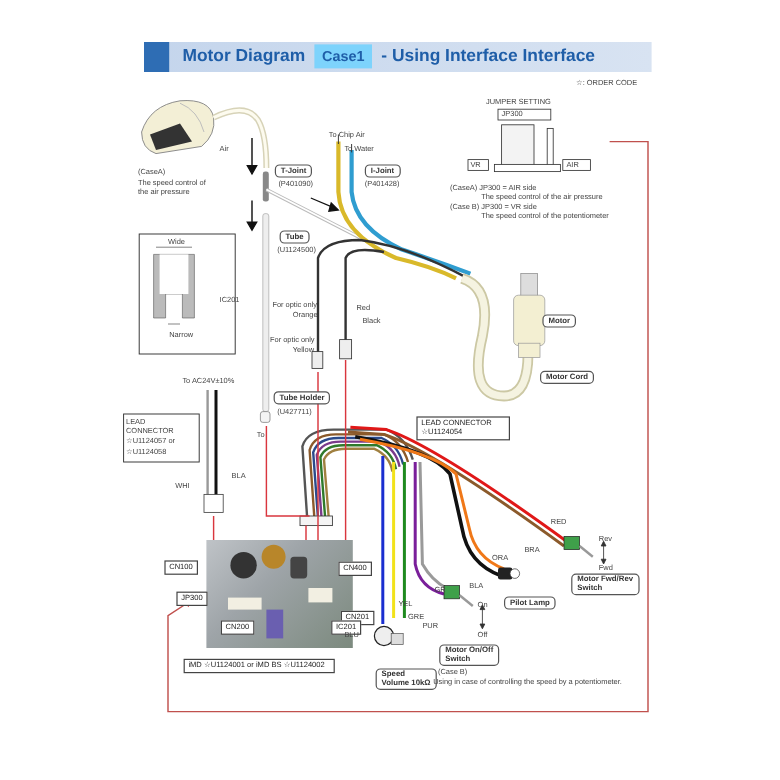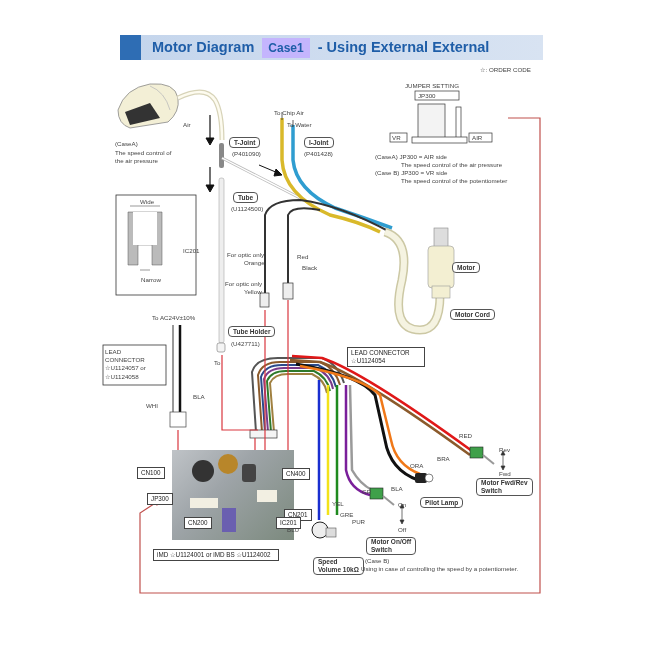--- a/index.html
+++ b/index.html
@@ -1,36 +1,36 @@
 <!DOCTYPE html>
 <html><head>
 <meta charset="utf-8">
 <style>
   html, body { margin: 0; padding: 0; background: #ffffff; }
   body { width: 650px; height: 650px; position: relative; overflow: hidden; font-family: "Liberation Sans", sans-serif; color: #333; }
   .abs { position: absolute; }
   .title-bar { left: 120px; top: 35px; width: 423px; height: 25px; background: linear-gradient(to right, #c4d5ec, #d8e3f2); }
   .title-accent { left: 120px; top: 35px; width: 21px; height: 25px; background: #2e6db4; }
   .title-text { left: 152px; top: 37px; font-size: 14.5px; font-weight: bold; color: #1f5ea8; white-space: nowrap; line-height: 20px; }
-  .title-case { display: inline-block; background: #c4b5fd; padding: 0 6px; margin: 0 4px; font-size: 12px; color: #1f5ea8; }
+  .title-case { display: inline-block; background: #7dd3fc; padding: 0 6px; margin: 0 4px; font-size: 12px; color: #1f5ea8; }
   .small { font-size: 6.2px; color: #444; white-space: nowrap; line-height: 8px; }
   .label-pill { font-size: 6.5px; font-weight: bold; color: #333; border: 1px solid #555; border-radius: 4px; padding: 0 4px; background: #fff; white-space: nowrap; line-height: 9px; }
   .box-label { font-size: 6.3px; color: #222; border: 1px solid #444; background: #fff; padding: 1px 3px; white-space: nowrap; line-height: 8px; }
   svg.diagram { position: absolute; left: 0; top: 0; }
   .pcb { left: 172px; top: 450px; width: 122px; height: 90px; background: linear-gradient(135deg, #bfc3c7 0%, #9ea4a8 40%, #7c8a7e 100%); }
 </style>
 </head>
 <body>
 
 <div class="abs title-bar"></div>
 <div class="abs title-accent"></div>
 <div class="abs title-text">
   <span>Motor Diagram</span>
   <span class="title-case">Case1</span>
-  <span>- Using External External</span>
+  <span>- Using Interface Interface</span>
 </div>
 <div class="abs small" style="left:480px; top:66px;">☆: ORDER CODE</div>
 
 <svg class="diagram" width="650" height="650" viewBox="0 0 650 650">
 
   <polyline points="160,500 140,513 140,593 540,593 540,118 508,118" fill="none" stroke="#c0504d" stroke-width="1.2"></polyline>
   <polygon points="160,500 153,500 157,506" fill="#d9363e"></polygon>
 
   <g>
     <path d="M118,110 Q125,88 150,84 Q175,82 178,98 Q180,112 168,122 L130,128 Q118,124 118,110 Z" fill="#f3efd6" stroke="#888" stroke-width="0.8"></path>

